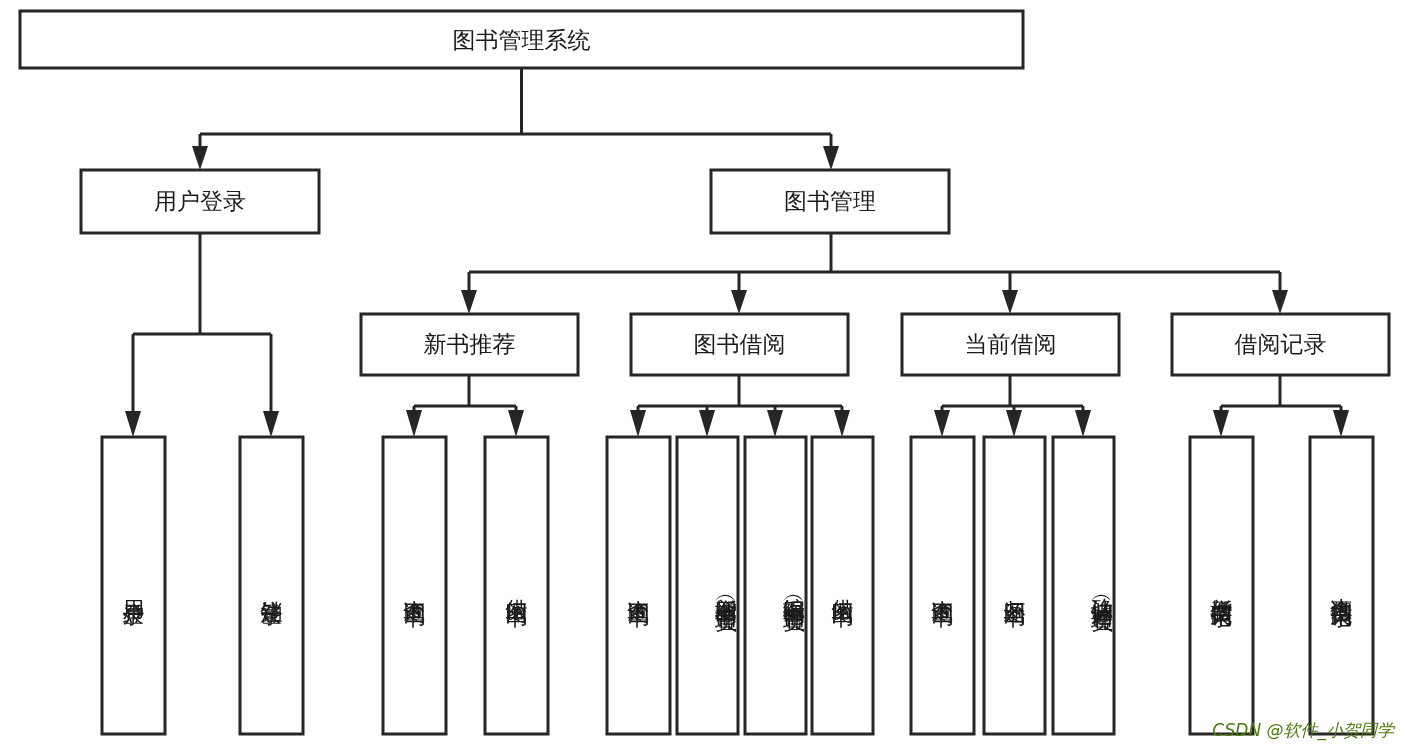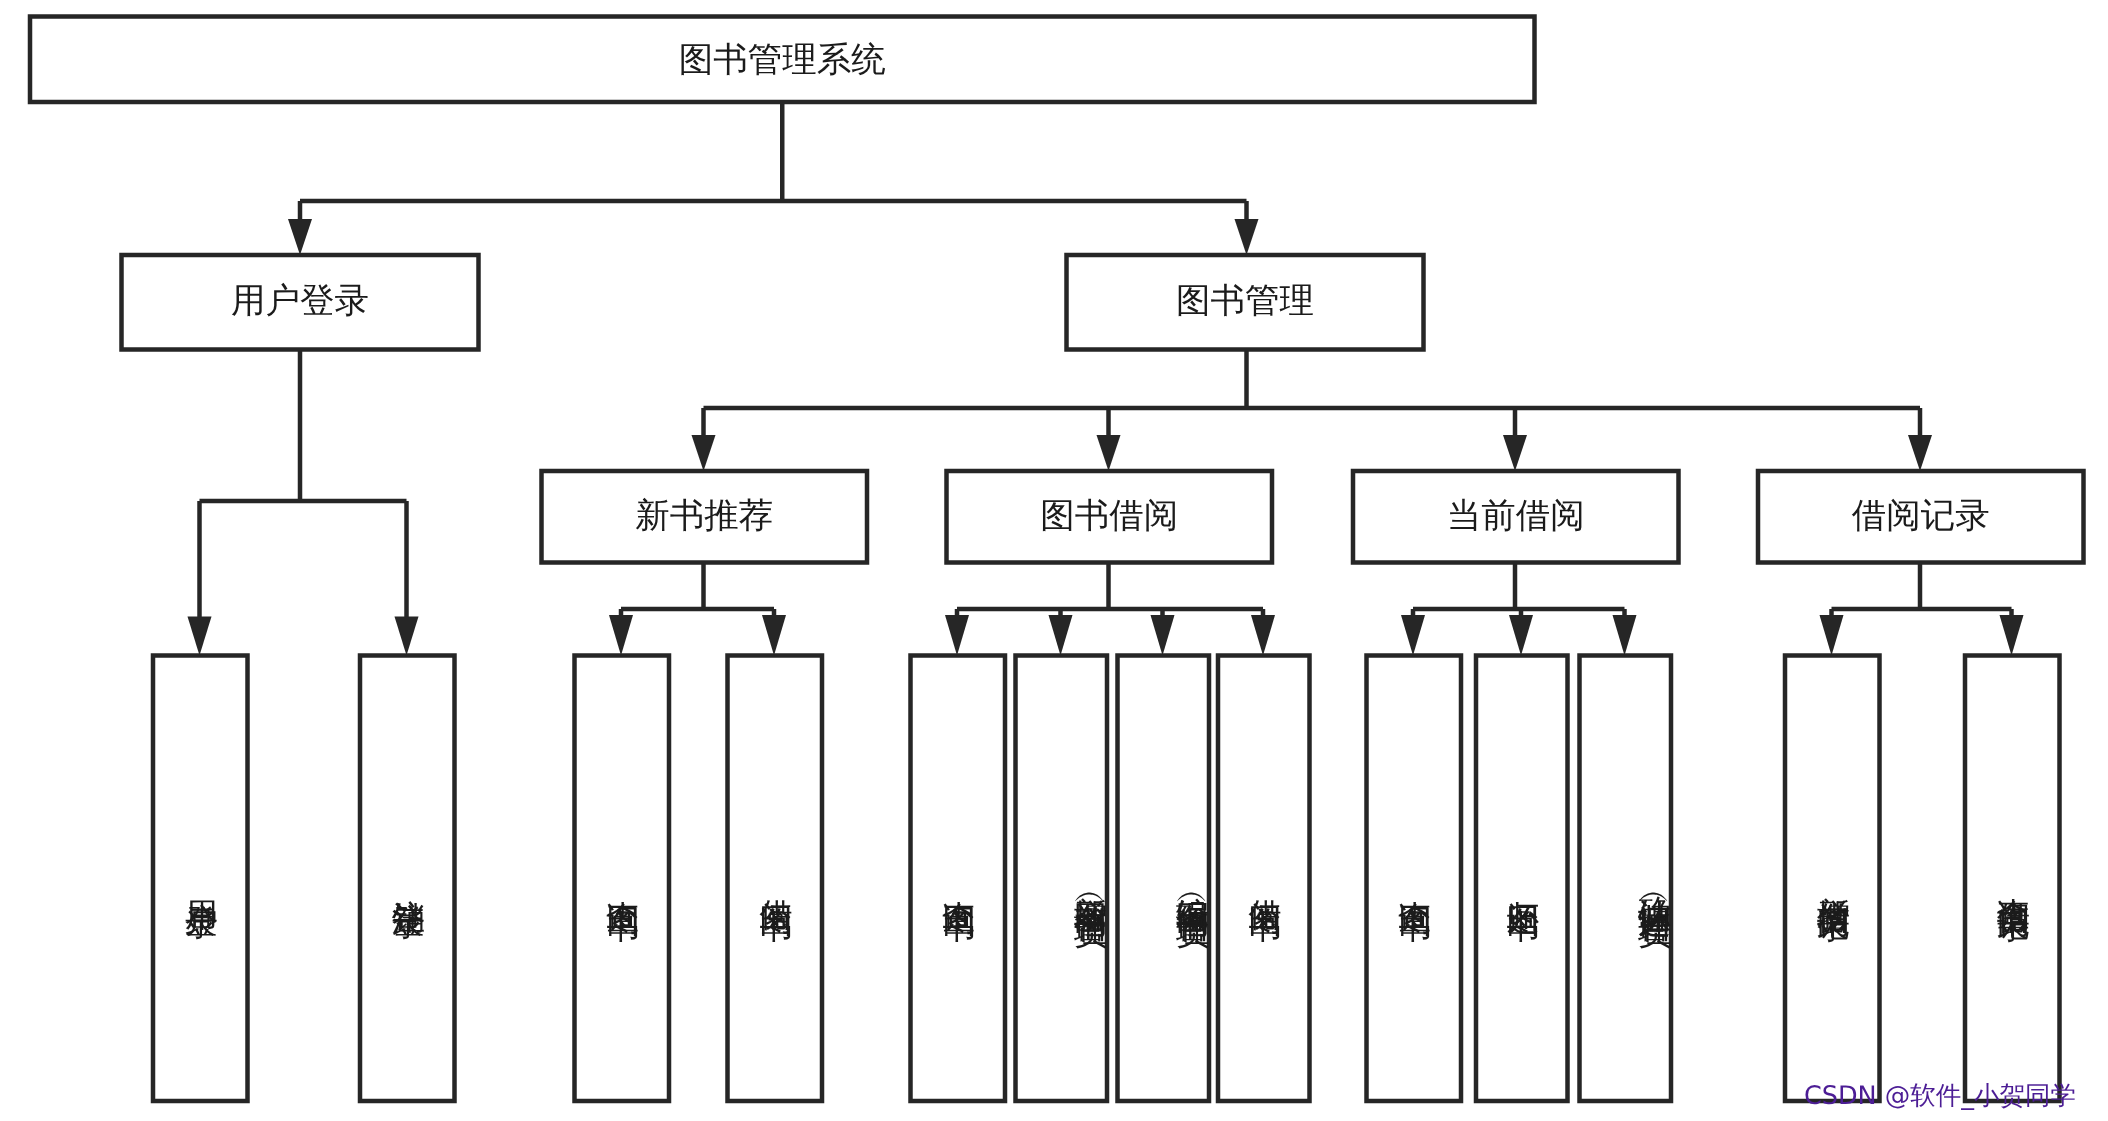--- a/index.html
+++ b/index.html
@@ -59,26 +59,27 @@
     letter-spacing: 2px;
     display: flex;
     align-items: center;
     justify-content: center;
     text-align: center;
     white-space: nowrap;
     pointer-events: none;
   }
   .watermark {
     position: absolute;
-    right: 21px;
+    right: 11px;
     bottom: 5px;
     font-family: "DejaVu Sans", "Liberation Sans", sans-serif;
     font-size: 17px;
-    color: #4c1d95;
+    color: #4d7c0f;
     white-space: nowrap;
+    font-style: italic;
   }
 </style>
 </head>
 <body>
 
 <div id="diagram-root">
 
   <svg id="flow" viewBox="0 0 1405 747">
 
     <g>

